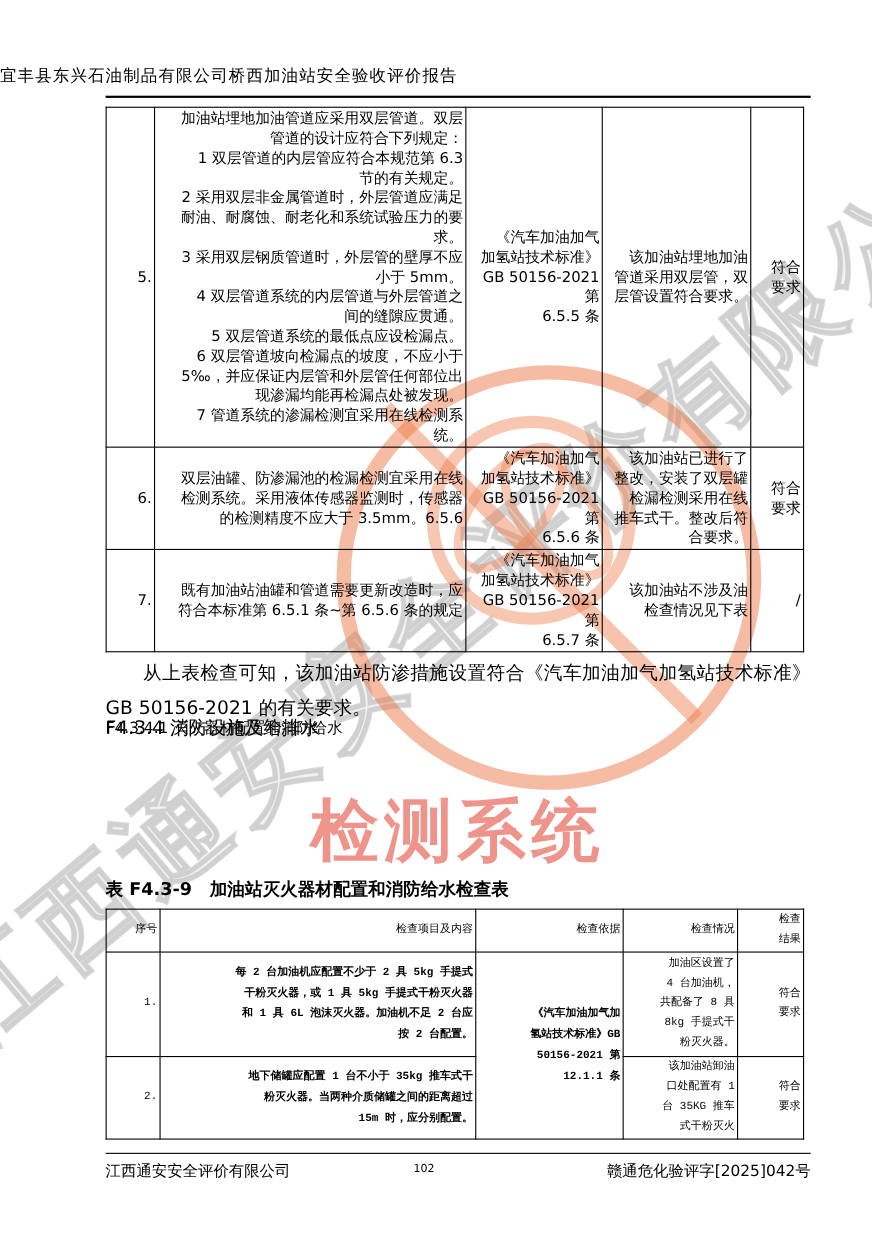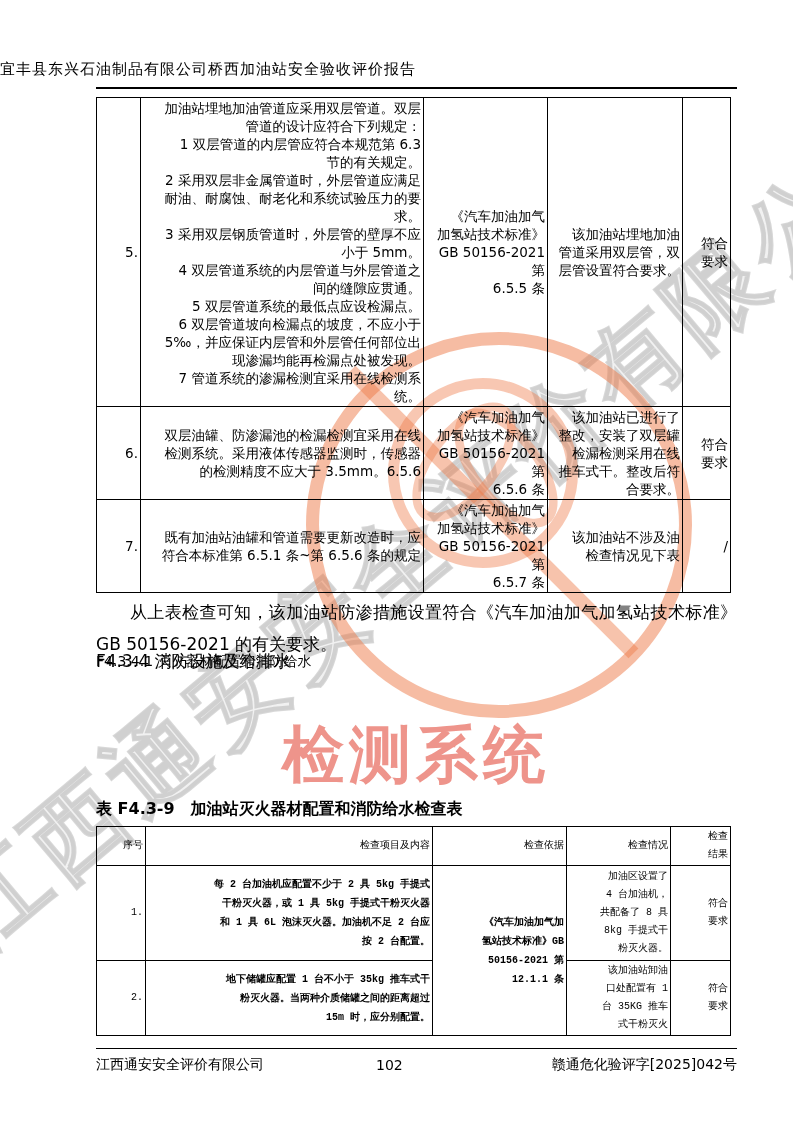--- a/index.html
+++ b/index.html
@@ -44,21 +44,21 @@
   .para{position:absolute;left:96px;width:641px;font-size:17px;line-height:32px;
     text-align:justify;text-indent:2em;}
   #para1{top:579px;}
   #para2{top:705px;line-height:31px;}
   .h1{position:absolute;left:96px;top:650px;font-size:17px;font-weight:normal;}
   .h2{position:absolute;left:96px;top:653px;font-size:14px;}
   .tbl-caption{position:absolute;left:96px;top:799px;width:641px;text-align:left;
     font-size:16px;font-weight:bold;}
   .footer-rule{position:absolute;left:96px;top:1048px;width:641px;border-top:1.5px solid #000;}
   .footer-left{position:absolute;left:96px;top:1056px;font-size:14px;}
-  .footer-center{position:absolute;left:376px;top:1057px;font-size:14px;}
+  .footer-center{position:absolute;left:376px;top:1057px;font-size:10px;}
   .footer-right{position:absolute;right:56px;top:1056px;font-size:14px;}
 </style>
 </head>
 <body>
 
 <div class="page">
 
   <div class="wm wm-diagonal">江西通安安全评价有限公司</div>
   <div class="wm wm-circle"></div>
   <div class="wm wm-inner"></div>

